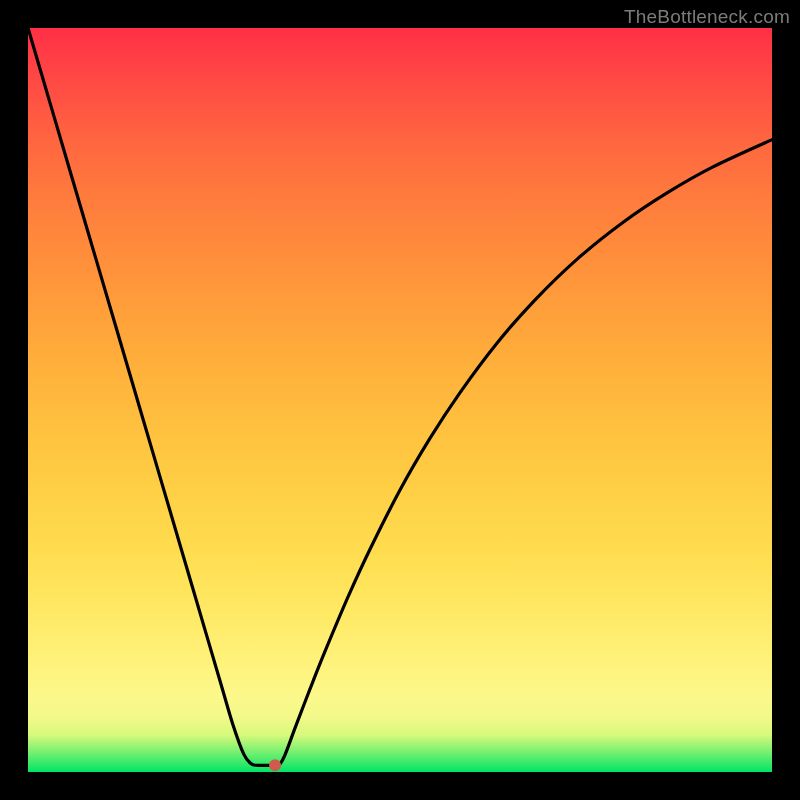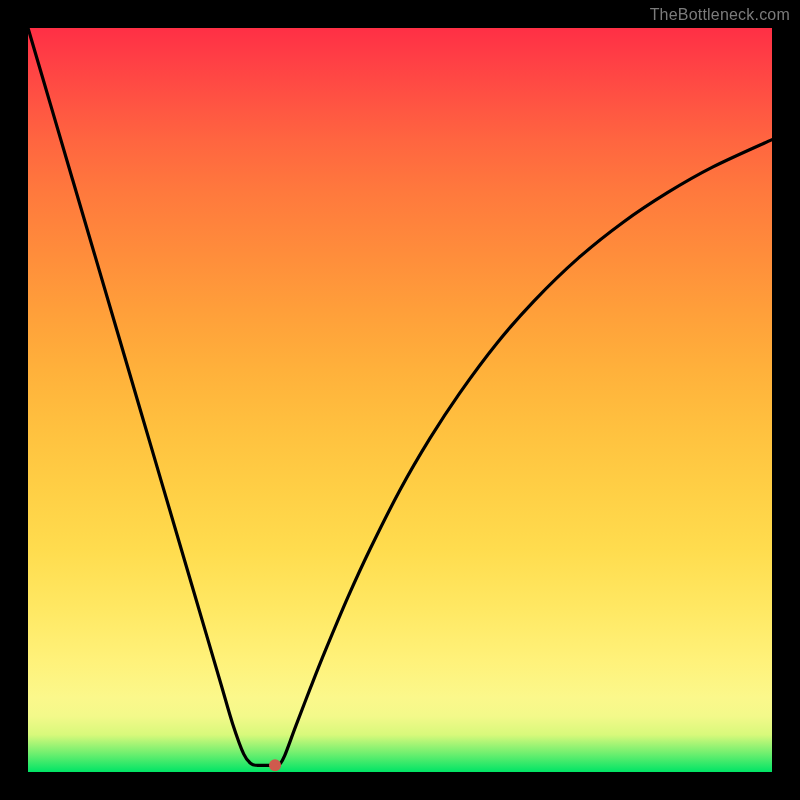--- a/index.html
+++ b/index.html
@@ -44,21 +44,21 @@
       #ff5043 91%,
       #ff3e45 96%,
       #ff2f45 100%
     );
   }
   .watermark {
     position: absolute;
     top: 6px;
     right: 10px;
     color: #7b7b7b;
-    font-size: 16px;
+    font-size: 19px;
     font-weight: 500;
     letter-spacing: 0.2px;
     font-family: Arial, Helvetica, sans-serif;
     margin-left: 40px;
   }
   svg.curve {
     position: absolute;
     left: 0;
     top: 0;
     width: 744px;

